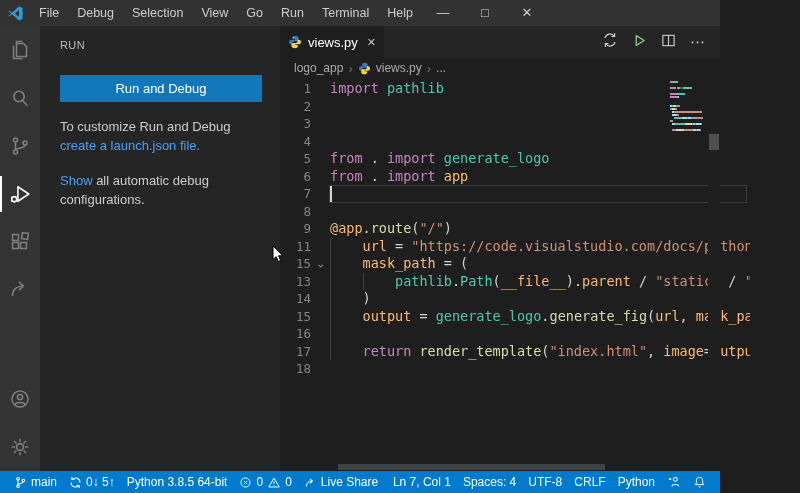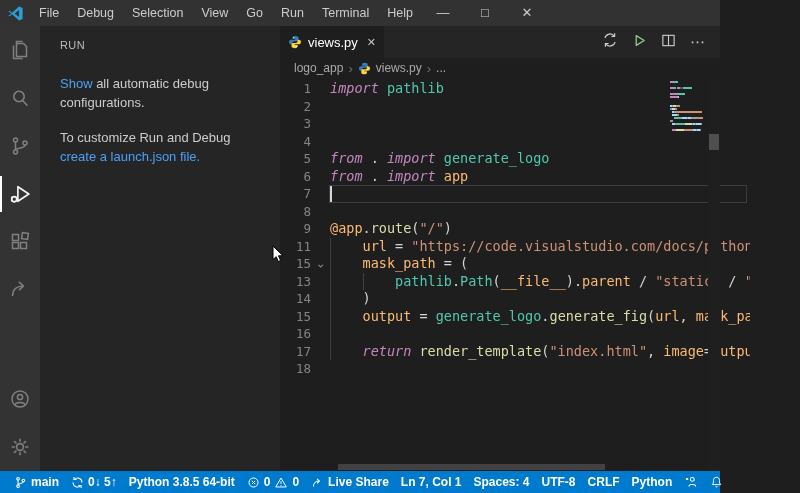--- a/index.html
+++ b/index.html
@@ -53,34 +53,34 @@
                font-family:"DejaVu Sans Mono", monospace; font-size:13.5px; }
   .code-row { position:relative; display:flex; height:17.5px; line-height:17.5px; white-space:pre; overflow:hidden; width:470px; }
   .ln { width:31px; flex:none; text-align:right; color:#858585; font-size:12.5px; }
   .fold { width:19px; flex:none; text-align:center; color:#b8b8b8; }
   .fold i { display:inline-block; font-style:normal; transform:rotate(90deg) translateX(1px); font-size:12px; color:#9a9a9a; }
   .code-text { flex:none; }
   .guide { position:absolute; top:0; bottom:0; width:1px; background:#404040; }
   .cur-line { position:absolute; left:49px; right:3px; top:0; bottom:0; border:1px solid #3e3e42; pointer-events:none; }
   .caret { position:absolute; left:50px; top:1px; bottom:1px; width:1.5px; background:#d4d4d4; }
 
-  .tk-kw  { color:#C586C0;font-style:italic; } .tk-def { color:#569CD6; } .tk-type{ color:#4EC9B0; }
+  .tk-kw  { color:#C586C0; } .tk-def { color:#569CD6; } .tk-type{ color:#4EC9B0; }
   .tk-dim { color:#4EC9B0; opacity:.5; } .tk-fn { color:#DCDCAA; }
   .tk-var { color:#fdba74; } .tk-str { color:#CE9178; } .tk-pun { color:#D4D4D4; }
 
   .minimap { position:absolute; top:3px; right:12px; width:38px; }
   .mm-row { height:2px; margin-bottom:1px; display:flex; }
   .mm-row span { height:2px; display:block; }
   .vscroll { position:absolute; right:0; top:0; bottom:0; width:12px; background:#1f1f1f; }
   .vscroll-thumb { position:absolute; right:1px; top:56px; width:10px; height:16px; background:#4f4f4f; }
   .hscroll-thumb { position:absolute; left:58px; bottom:1px; width:267px; height:6px; background:#424242; }
 
   
   .statusbar { height:22px; background:#007ACC; color:#ffffff; display:flex; align-items:center;
-               font-size:12px; flex:none; padding:0 8px;font-weight:bold; }
+               font-size:12px; flex:none; padding:0 8px; }
   .sb-item { display:flex; align-items:center; gap:4px; padding:0 6px; height:22px; cursor:default; white-space:nowrap; }
   .statusbar .right { margin-left:auto; display:flex; align-items:center; }
 
   
   .mouse { position:absolute; left:272px; top:245px; z-index:50; pointer-events:none; }
 </style>
 </head>
 <body>
 
 <div class="app">
@@ -166,22 +166,23 @@
         <svg width="24" height="24" viewBox="0 0 24 24" fill="none" stroke="#858585" stroke-width="1.6" stroke-linecap="round">
             <circle cx="12" cy="12" r="3.4"></circle>
             <path d="M12 4.2v2.1M12 17.7v2.1M4.2 12h2.1M17.7 12h2.1M6.5 6.5 8 8M16 16l1.5 1.5M17.5 6.5 16 8M8 16l-1.5 1.5"></path>
           </svg>
       </div>
     </div>
 
     <div class="sidebar">
       <div class="sb-header">RUN</div>
       <div class="sb-content">
+        <button class="run-btn">Run and Debug</button>
+        <div class="sb-par"><span>To customize Run and Debug </span><a class="sb-link">create a launch.json file.</a></div>
         <div class="sb-par"><a class="sb-link">Show</a><span> all automatic debug configurations.</span></div>
-        <div class="sb-par"><span>To customize Run and Debug </span><a class="sb-link">create a launch.json file.</a></div>
       </div>
     </div>
 
     <div class="editor-group">
 
       <div class="tabbar">
         <div class="tab">
           <svg width="14" height="14" viewBox="0 0 16 16">
               <path fill="#3A7CB8" d="M8 1C5.8 1 5 2 5 3.2V4.6h3.2v.7H3.8C2.2 5.3 1.2 6.2 1.2 8s1 2.7 2.6 2.7H5V9.2C5 7.9 6 7 7.3 7h3C11.4 7 12 6.2 12 5V3.2C12 2 10.8 1 8 1z"></path>
               <path fill="#FFD43B" d="M8 15c2.2 0 3-1 3-2.2v-1.4H7.8v-.7h4.4c1.6 0 2.6-.9 2.6-2.7s-1-2.7-2.6-2.7H11v1.5C11 8.1 10 9 8.7 9h-3C4.6 9 4 9.8 4 11v1.8C4 14 5.2 15 8 15z"></path>

